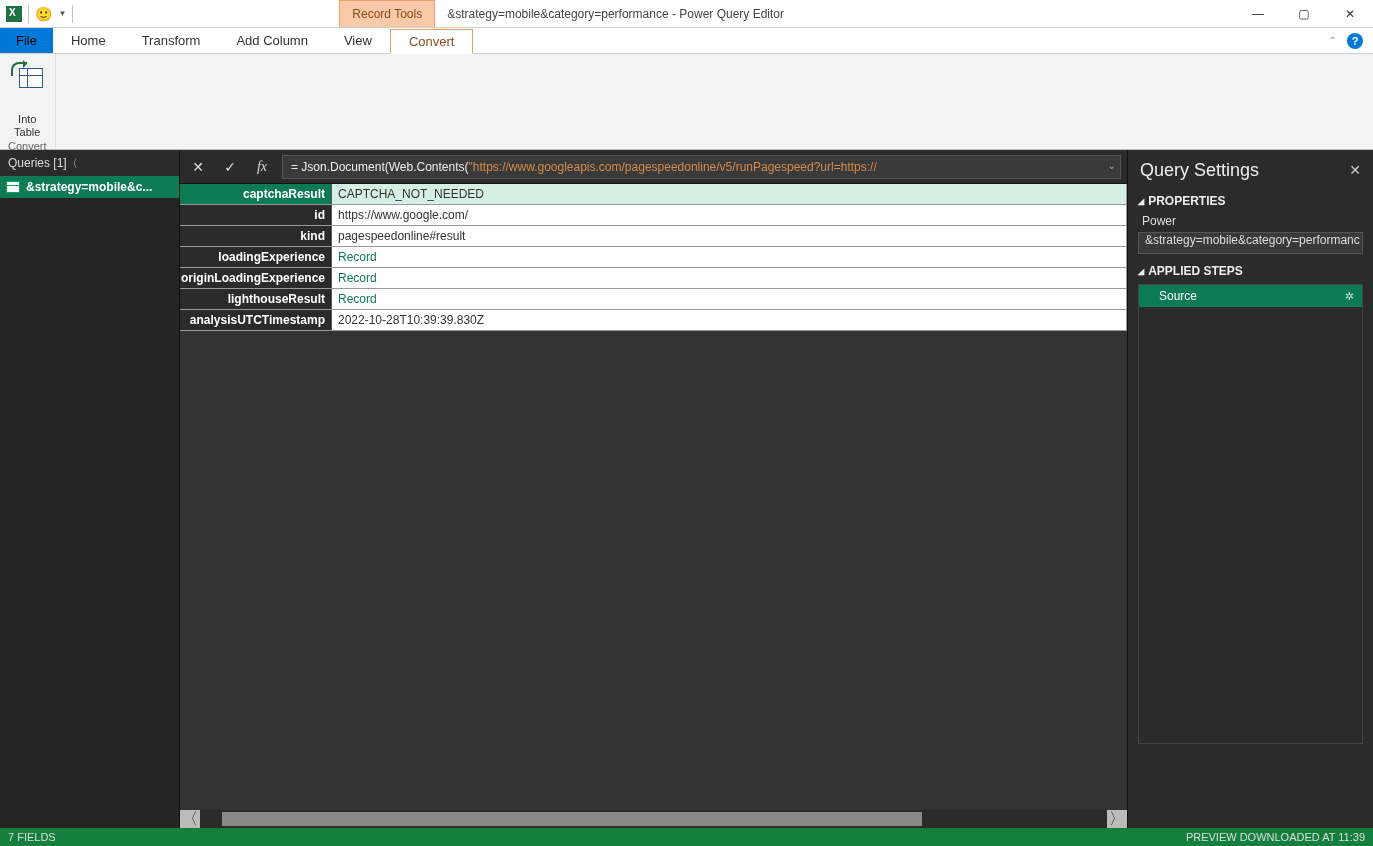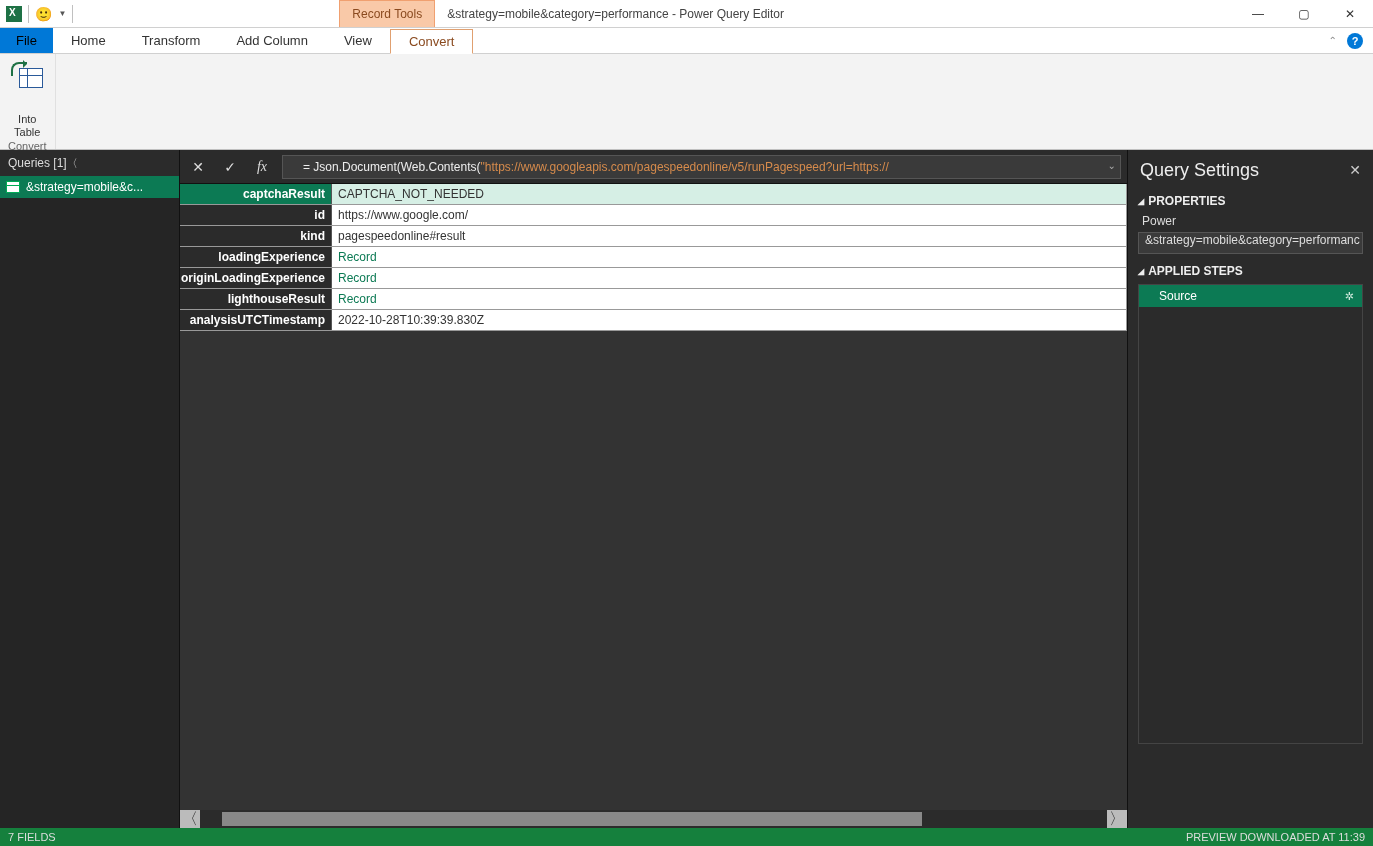--- a/index.html
+++ b/index.html
@@ -39,30 +39,30 @@
 .ribbon-btn-label { font-size: 11px; color: #333; text-align: center; line-height: 1.15; margin-top: 23px; }
 .ribbon-group-name { font-size: 11px; color: #666; margin-top: 2px; }
 
 
 .workspace { display: flex; height: calc(846px - 28px - 26px - 96px - 18px); background: #333; }
 
 
 .queries-pane { width: 180px; background: #252525; color: #ddd; display: flex; flex-direction: column; border-right: 1px solid #111; }
 .queries-header { height: 26px; display: flex; align-items: center; justify-content: flex-start; padding: 0 8px; font-size: 12px; background: #2b2b2b; }
 .queries-header .collapse { font-size: 11px; color: #ccc; }
-.query-item { height: 22px; display: flex; align-items: center; gap: 6px; padding: 0 6px; background: #0c7a54; color: #fff; font-size: 12px; white-space: nowrap; overflow: hidden; text-overflow: ellipsis; }
+.query-item { height: 22px; display: flex; align-items: center; gap: 6px; padding: 0 6px; background: #0c7a54; color: #fff; font-size: 12px; white-space: nowrap; overflow: hidden; text-overflow: ellipsis; font-weight: bold; }
 .query-item .table-icon { width: 14px; height: 12px; background: #fff; border: 1px solid #0a5; position: relative; flex: 0 0 14px; }
 .query-item .table-icon::after { content: ""; position: absolute; left: 0; right: 0; top: 3px; height: 1px; background: #0a5; }
 
 
 .center { flex: 1; display: flex; flex-direction: column; background: #333; min-width: 0; }
 .formula-bar { height: 34px; background: #2b2b2b; display: flex; align-items: center; padding: 0 6px; gap: 8px; border-bottom: 1px solid #111; }
 .fb-btn { width: 24px; height: 24px; display: flex; align-items: center; justify-content: center; color: #ddd; font-size: 14px; }
 .fb-fx { font-style: italic; font-family: "Times New Roman", serif; }
-.formula-box { flex: 1; height: 24px; background: #3a3a3a; color: #ddd; font-family: Consolas, monospace; font-size: 12px; padding: 3px 20px; display: flex; align-items: center; border: 1px solid #555; overflow: hidden; white-space: nowrap; position: relative; }
+.formula-box { flex: 1; height: 24px; background: #3a3a3a; color: #ddd; font-family: Consolas, monospace; font-size: 12px; padding: 3px 8px; display: flex; align-items: center; border: 1px solid #555; overflow: hidden; white-space: nowrap; position: relative; }
 .formula-box .code-white { color: #eee; }
 .formula-box .code-orange { color: #d68b4c; }
 .formula-box .expand { position: absolute; right: 4px; top: 4px; color: #aaa; font-size: 10px; }
 
 .record-grid { background: #333; }
 .record-row { display: flex; height: 21px; font-size: 12px; border-bottom: 1px solid #999; }
 .record-row.sel .rv { background: #d6efe5; }
 .record-key { width: 152px; background: #2b2b2b; color: #fff; text-align: left; padding: 0 6px; display: flex; align-items: center; justify-content: flex-end; font-weight: 600; border-right: 1px solid #555; }
 .record-row.sel .record-key { background: #0c7a54; }
 .rv { flex: 1; background: #fff; color: #333; padding: 0 6px; display: flex; align-items: center; border-right: 1px solid #999; }

